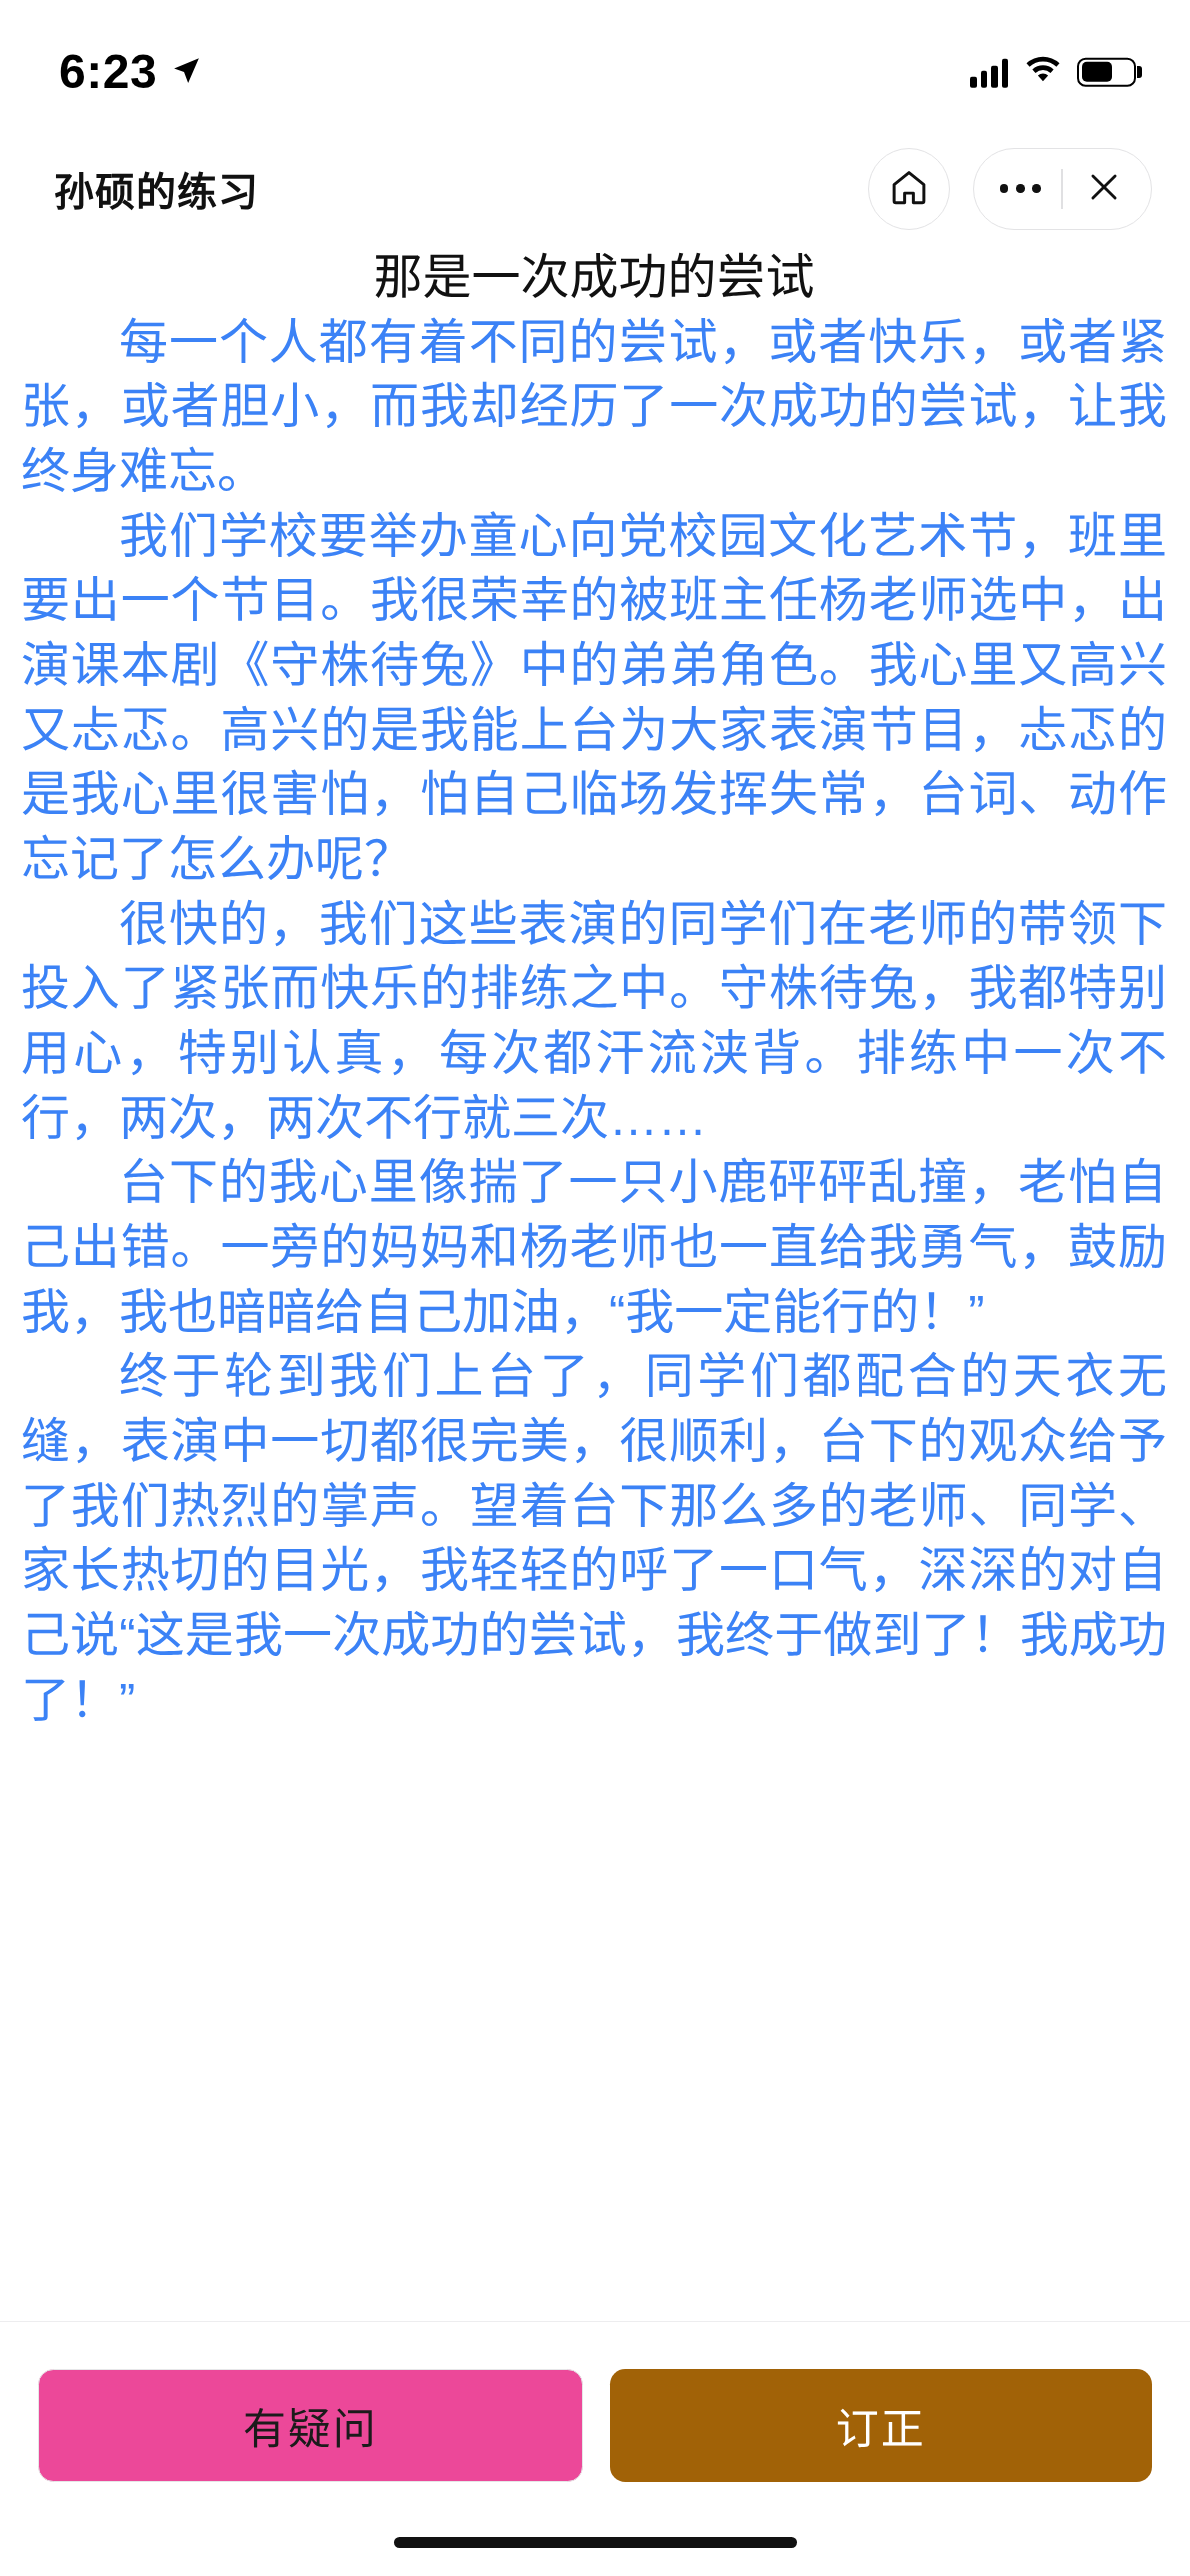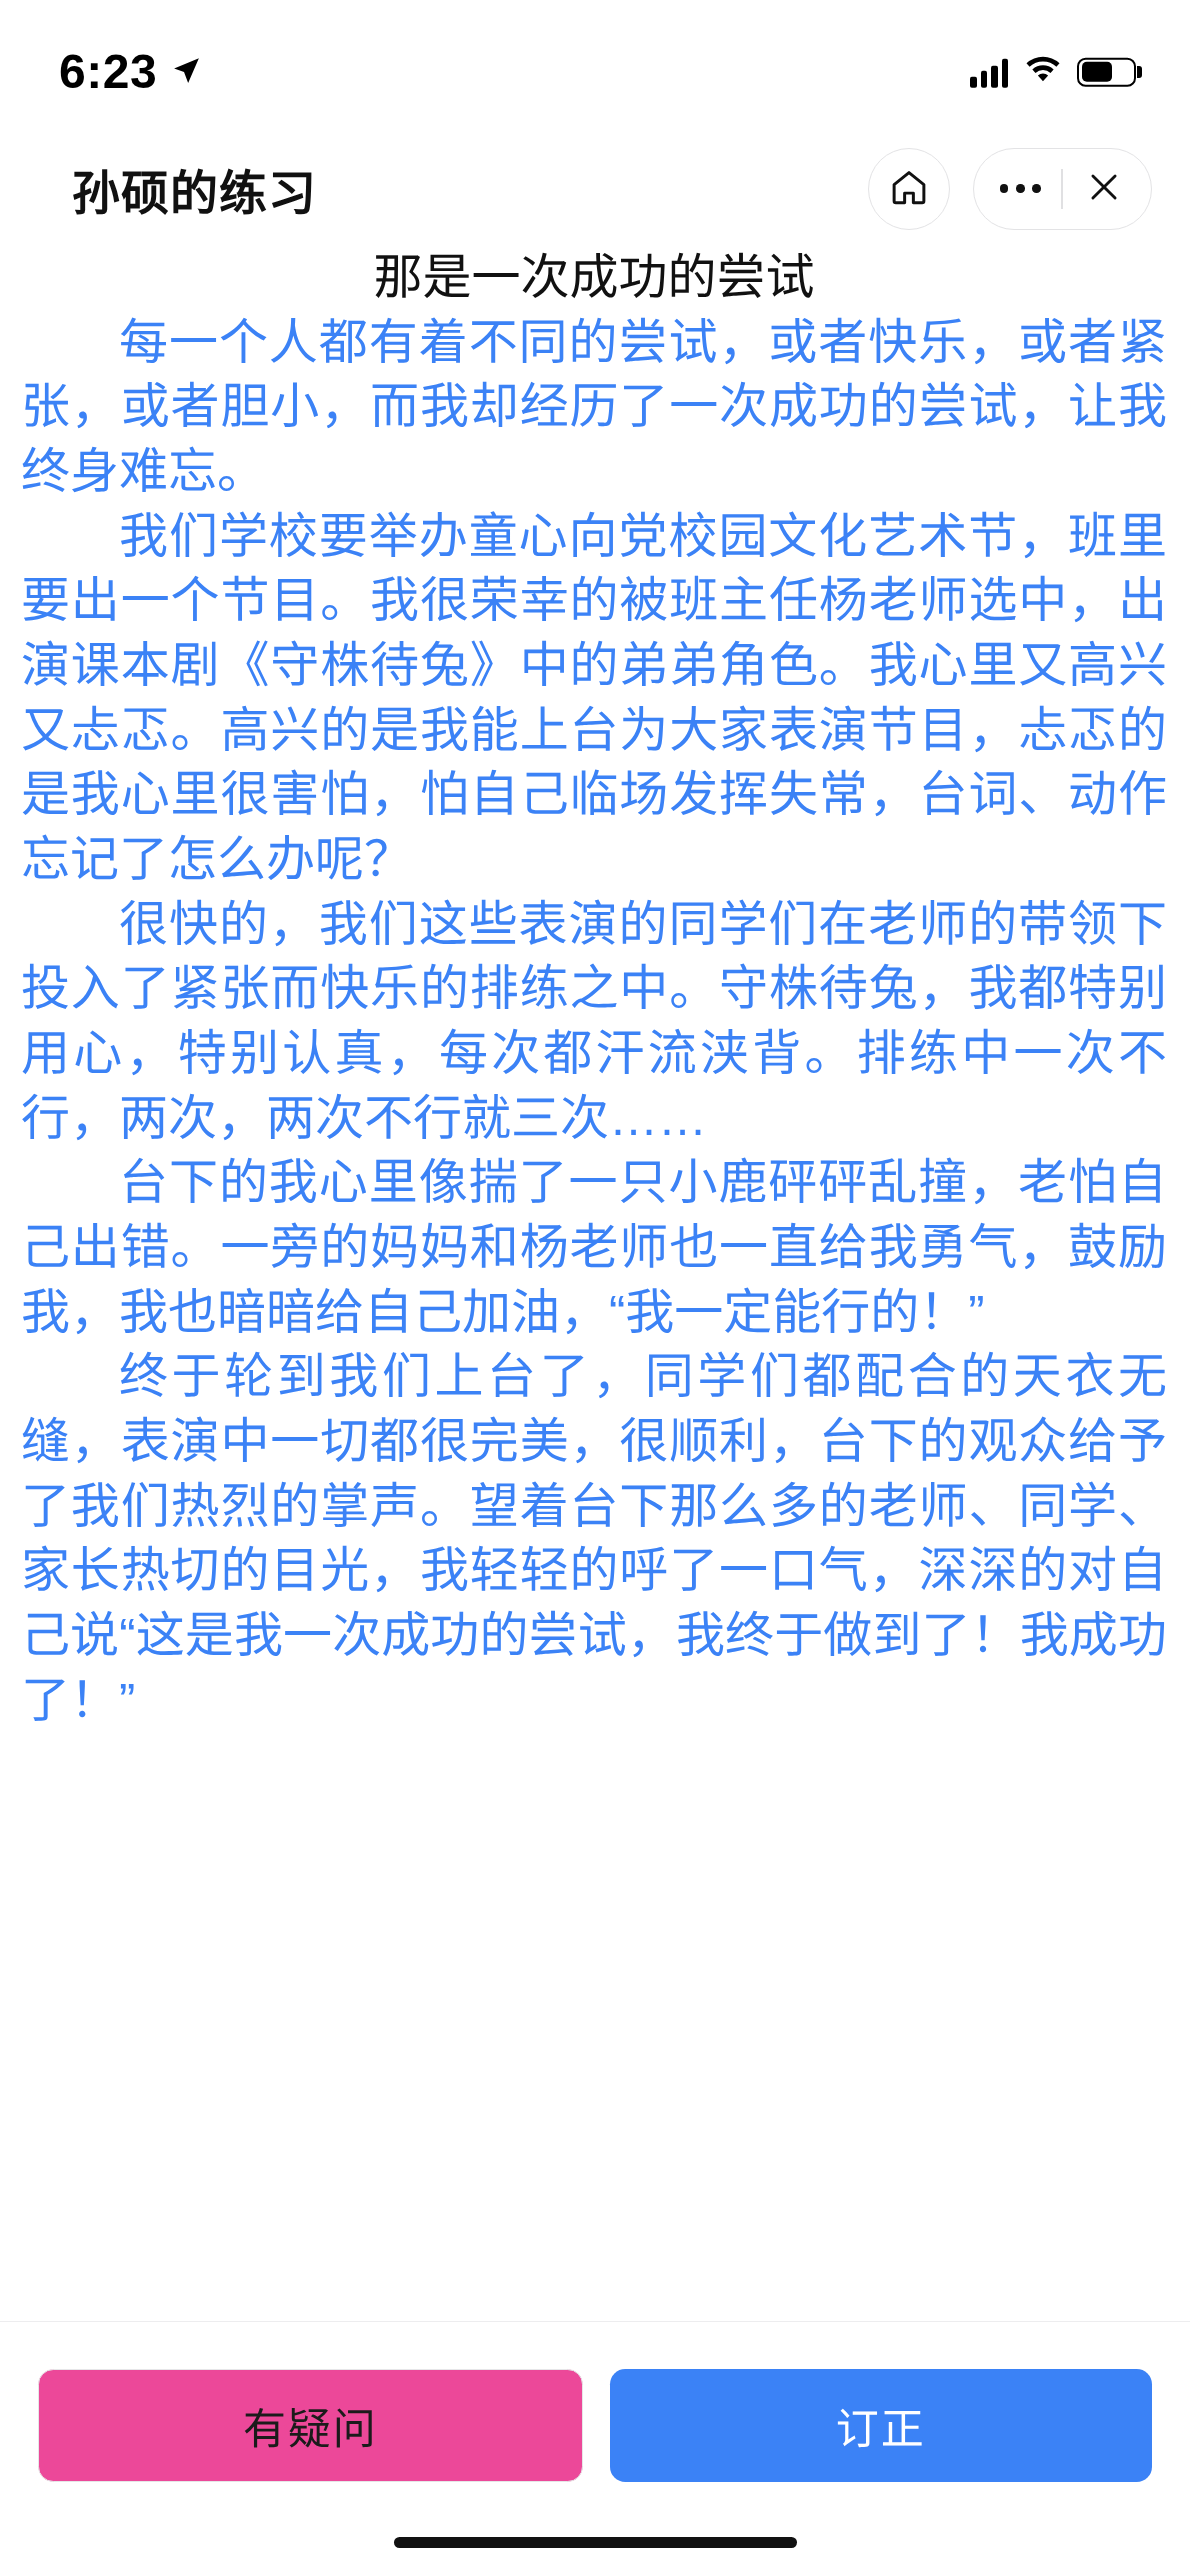--- a/index.html
+++ b/index.html
@@ -99,25 +99,24 @@
 
   
   .header {
     flex: 0 0 113px;
     display: flex;
     align-items: center;
     padding: 0 38px 0 54px;
     position: relative;
   }
   .header-title {
-    font-size: 48px;
+    font-size: 40px;
     font-weight: 700;
     color: #111;
     letter-spacing: 1px;
-    margin-left: 18px;
   }
   .header-actions {
     margin-left: auto;
     display: flex;
     align-items: center;
     gap: 23px;
   }
   .circle-btn {
     width: 82px;
     height: 82px;
@@ -204,21 +203,21 @@
     justify-content: center;
     font-size: 43px;
     letter-spacing: 1.9px;
   }
   .btn-secondary {
     border: 1.9px solid #e6e6e8;
     background: #ec4899;
     color: #1b1b1b;
   }
   .btn-primary {
-    background: #3b82f6;
+    background: #a16207;
     color: #ffffff;
   }
   .home-indicator-wrap {
     flex: 0 0 67px;
     display: flex;
     align-items: center;
     justify-content: center;
   }
   .home-indicator {
     width: 403px;

